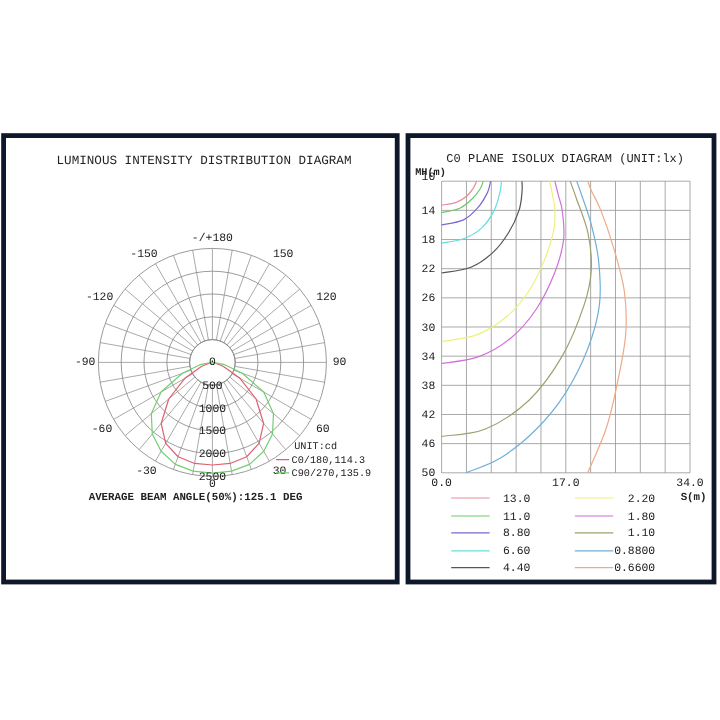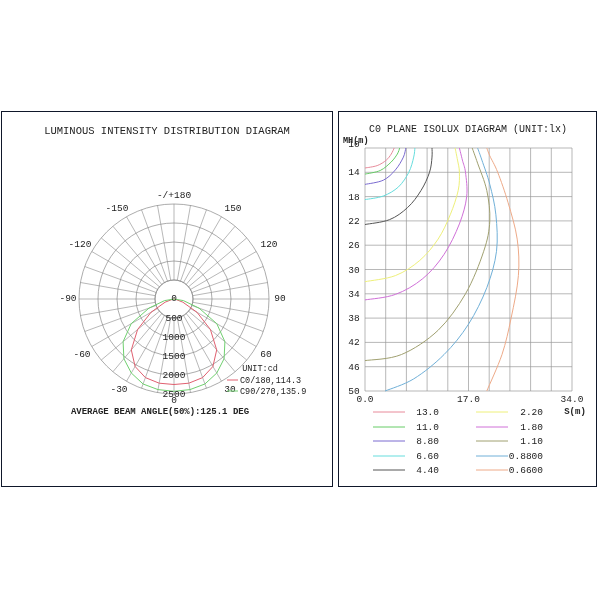--- a/index.html
+++ b/index.html
@@ -1,17 +1,17 @@
 <!DOCTYPE html>
 <html><head>
 <meta charset="utf-8">
 <style>
   html,body{margin:0;padding:0;background:#ffffff;}
   body{width:600px;height:600px;position:relative;overflow:hidden;font-family:"Liberation Mono","DejaVu Sans Mono",monospace;color:#222;}
-  .panel{position:absolute;border:1px solid #0f172a;background:#fff;box-sizing:border-box;}
+  .panel{position:absolute;border:4px solid #0f172a;background:#fff;box-sizing:border-box;}
   #left-panel{left:1px;top:111px;width:332px;height:376px;}
   #right-panel{left:338px;top:111px;width:259px;height:376px;padding-left:16px;}
   svg{position:absolute;left:0;top:0;}
   .t{font-family:"Liberation Mono","DejaVu Sans Mono",monospace;fill:#222;}
 </style>
 </head>
 <body>
 
 <div class="panel" id="left-panel">
   <svg id="polar-svg" width="332" height="376">

